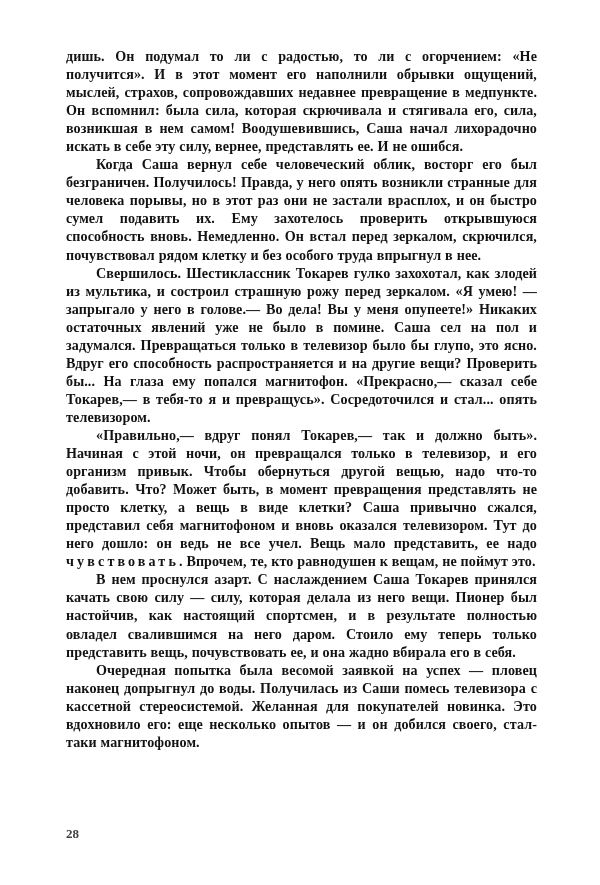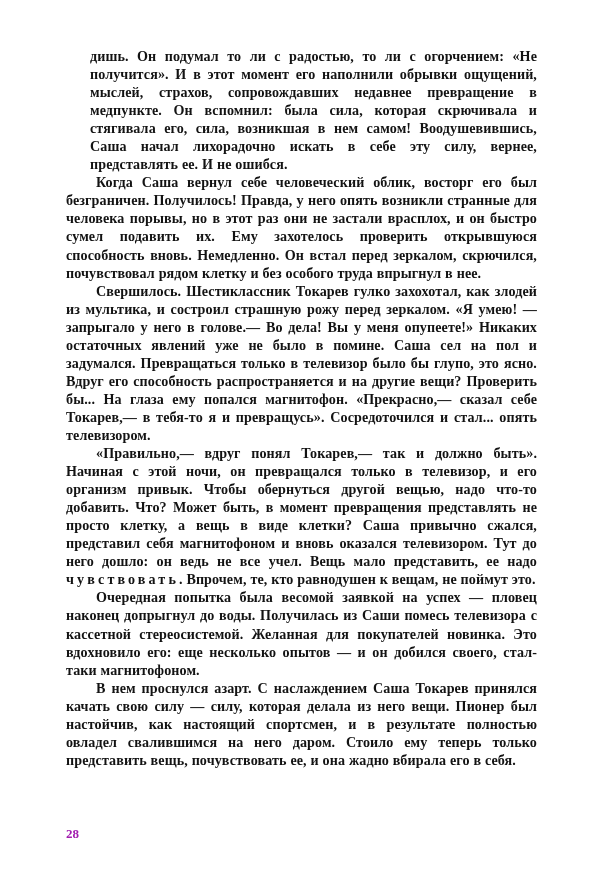--- a/index.html
+++ b/index.html
@@ -32,44 +32,43 @@
     font-weight: bold;
     color: #131313;
     text-align: justify;
     text-indent: 30px;
     letter-spacing: 0.1px;
     word-spacing: 0.2px;
     -webkit-font-smoothing: none;
   }
   .para.cont {
     text-indent: 0;
-    margin-left: 24px;
   }
   .sp {
     letter-spacing: 3.1px;
   }
   .page-number {
     position: absolute;
     left: 66px;
     top: 826px;
     font-family: "Liberation Serif", "DejaVu Serif", serif;
     font-size: 13px;
     font-weight: bold;
-    color: #a21caf;
+    color: #404040;
   }
 </style>
 </head>
 <body>
 
 <div class="page">
 
   <div class="text-block">
       <p class="para cont">дишь. Он подумал то ли с радостью, то ли с огорчением: «Не получится». И в этот момент его наполнили обрывки ощущений, мыслей, страхов, сопровождавших недавнее превращение в медпункте. Он вспомнил: была сила, которая скрючивала и стягивала его, сила, возникшая в нем самом! Воодушевившись, Саша начал лихорадочно искать в себе эту силу, вернее, представлять ее. И не ошибся.</p>
       <p class="para">Когда Саша вернул себе человеческий облик, восторг его был безграничен. Получилось! Правда, у него опять возникли странные для человека порывы, но в этот раз они не застали врасплох, и он быстро сумел подавить их. Ему захотелось проверить открывшуюся способность вновь. Немедленно. Он встал перед зеркалом, скрючился, почувствовал рядом клетку и без особого труда впрыгнул в нее.</p>
       <p class="para">Свершилось. Шестиклассник Токарев гулко захохотал, как злодей из мультика, и состроил страшную рожу перед зеркалом. «Я умею! — запрыгало у него в голове.— Во дела! Вы у меня опупеете!» Никаких остаточных явлений уже не было в помине. Саша сел на пол и задумался. Превращаться только в телевизор было бы глупо, это ясно. Вдруг его способность распространяется и на другие вещи? Проверить бы... На глаза ему попался магнитофон. «Прекрасно,— сказал себе Токарев,— в тебя-то я и превращусь». Сосредоточился и стал... опять телевизором.</p>
       <p class="para">«Правильно,— вдруг понял Токарев,— так и должно быть». Начиная с этой ночи, он превращался только в телевизор, и его организм привык. Чтобы обернуться другой вещью, надо что-то добавить. Что? Может быть, в момент превращения представлять не просто клетку, а вещь в виде клетки? Саша привычно сжался, представил себя магнитофоном и вновь оказался телевизором. Тут до него дошло: он ведь не все учел. Вещь мало представить, ее надо <span class="sp">чувствовать</span>. Впрочем, те, кто равнодушен к вещам, не поймут это.</p>
+      <p class="para">В нем проснулся азарт. С наслаждением Саша Токарев принялся качать свою силу — силу, которая делала из него вещи. Пионер был настойчив, как настоящий спортсмен, и в результате полностью овладел свалившимся на него даром. Стоило ему теперь только представить вещь, почувствовать ее, и она жадно вбирала его в себя.</p>
       <p class="para">Очередная попытка была весомой заявкой на успех — пловец наконец допрыгнул до воды. Получилась из Саши помесь телевизора с кассетной стереосистемой. Желанная для покупателей новинка. Это вдохновило его: еще несколько опытов — и он добился своего, стал-таки магнитофоном.</p>
-      <p class="para">В нем проснулся азарт. С наслаждением Саша Токарев принялся качать свою силу — силу, которая делала из него вещи. Пионер был настойчив, как настоящий спортсмен, и в результате полностью овладел свалившимся на него даром. Стоило ему теперь только представить вещь, почувствовать ее, и она жадно вбирала его в себя.</p>
     </div>
 
   <div class="page-number">28</div>
 
 </div>
 
 </body></html>

